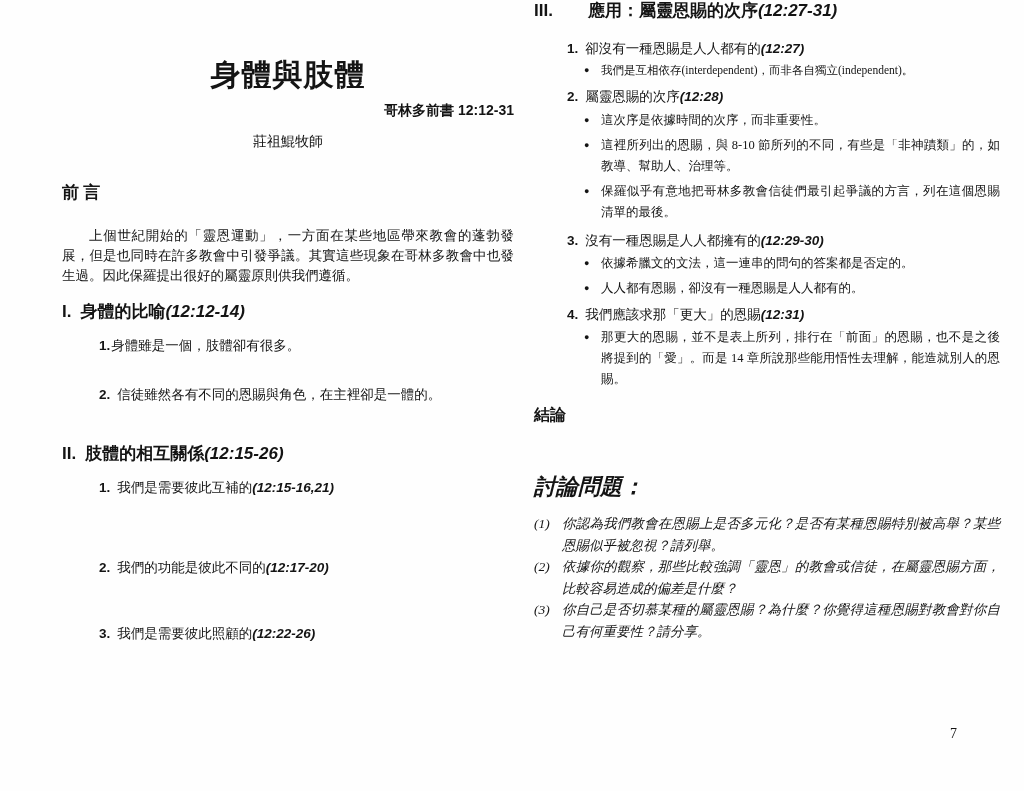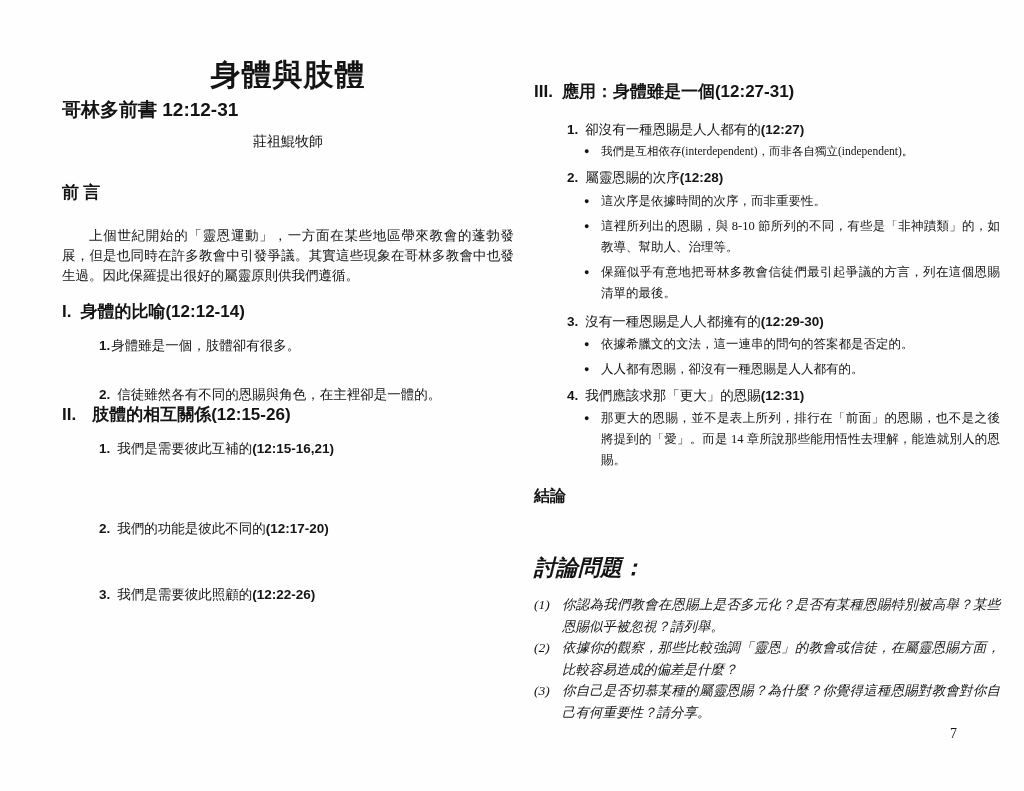--- a/index.html
+++ b/index.html
@@ -26,22 +26,22 @@
   .doc-title {
     margin-top: 58px;
     text-align: center;
     font-size: 30px;
     font-weight: bold;
     letter-spacing: 1px;
     line-height: 34px;
   }
   .doc-subtitle {
     margin-top: 9px;
-    text-align: left;
-    font-size: 19px;
+    text-align: right;
+    font-size: 14px;
     font-weight: bold;
     font-family: "Liberation Sans", "DejaVu Sans", sans-serif;
     line-height: 18px;
   }
   .doc-author {
     margin-top: 14px;
     text-align: center;
     font-size: 14px;
     line-height: 17px;
   }
@@ -55,20 +55,21 @@
   }
   .sec-head .sec-num {
     font-family: "Liberation Sans", "DejaVu Sans", sans-serif;
     margin-right: 9px;
     flex: none;
   }
   .sec-head .ref,
   .item .ref {
     font-family: "Liberation Sans", "DejaVu Sans", sans-serif;
     font-weight: bold;
+    font-style: italic;
   }
 
   .item {
     display: flex;
     align-items: baseline;
     font-size: 13.5px;
     line-height: 19px;
   }
   .item .item-num {
     font-family: "Liberation Sans", "DejaVu Sans", sans-serif;
@@ -158,21 +159,21 @@
     <div class="item tight indent-l" style="margin-top:13px;">
       <span class="item-num">1.</span>
       <span>身體雖是一個，肢體卻有很多。</span>
     </div>
 
     <div class="item indent-l" style="margin-top:30px;">
       <span class="item-num">2.</span>
       <span>信徒雖然各有不同的恩賜與角色，在主裡卻是一體的。</span>
     </div>
 
-    <div class="sec-head" style="gap:7px;">
+    <div class="sec-head" style="margin-top:39px;">
       <span class="sec-num">II.</span>
       <span><span>肢體的相互關係</span><span class="ref">(12:15-26)</span></span>
     </div>
 
     <div class="item indent-l" style="margin-top:13px;">
       <span class="item-num">1.</span>
       <span><span>我們是需要彼此互補的</span><span class="ref">(12:15-16,21)</span></span>
     </div>
 
     <div class="item indent-l" style="margin-top:61px;">
@@ -182,23 +183,23 @@
 
     <div class="item indent-l" style="margin-top:47px;">
       <span class="item-num">3.</span>
       <span><span>我們是需要彼此照顧的</span><span class="ref">(12:22-26)</span></span>
     </div>
 
   </div>
 
   <div class="col col-right">
 
-    <div class="sec-head" style="margin-top:81px;">
+    <div class="sec-head" style="gap:26px;">
       <span class="sec-num">III.</span>
-      <span><span>應用：身體雖是一個</span><span class="ref">(12:27-31)</span></span>
+      <span><span>應用：屬靈恩賜的次序</span><span class="ref">(12:27-31)</span></span>
     </div>
 
     <div class="item indent-r" style="margin-top:17px;">
       <span class="item-num">1.</span>
       <span><span>卻沒有一種恩賜是人人都有的</span><span class="ref">(12:27)</span></span>
     </div>
     <div class="bullet-row" style="margin-top:2px; font-size:11.5px;">
       <span class="bullet-glyph">●</span>
       <span>我們是互相依存(interdependent)，而非各自獨立(independent)。</span>
     </div>

